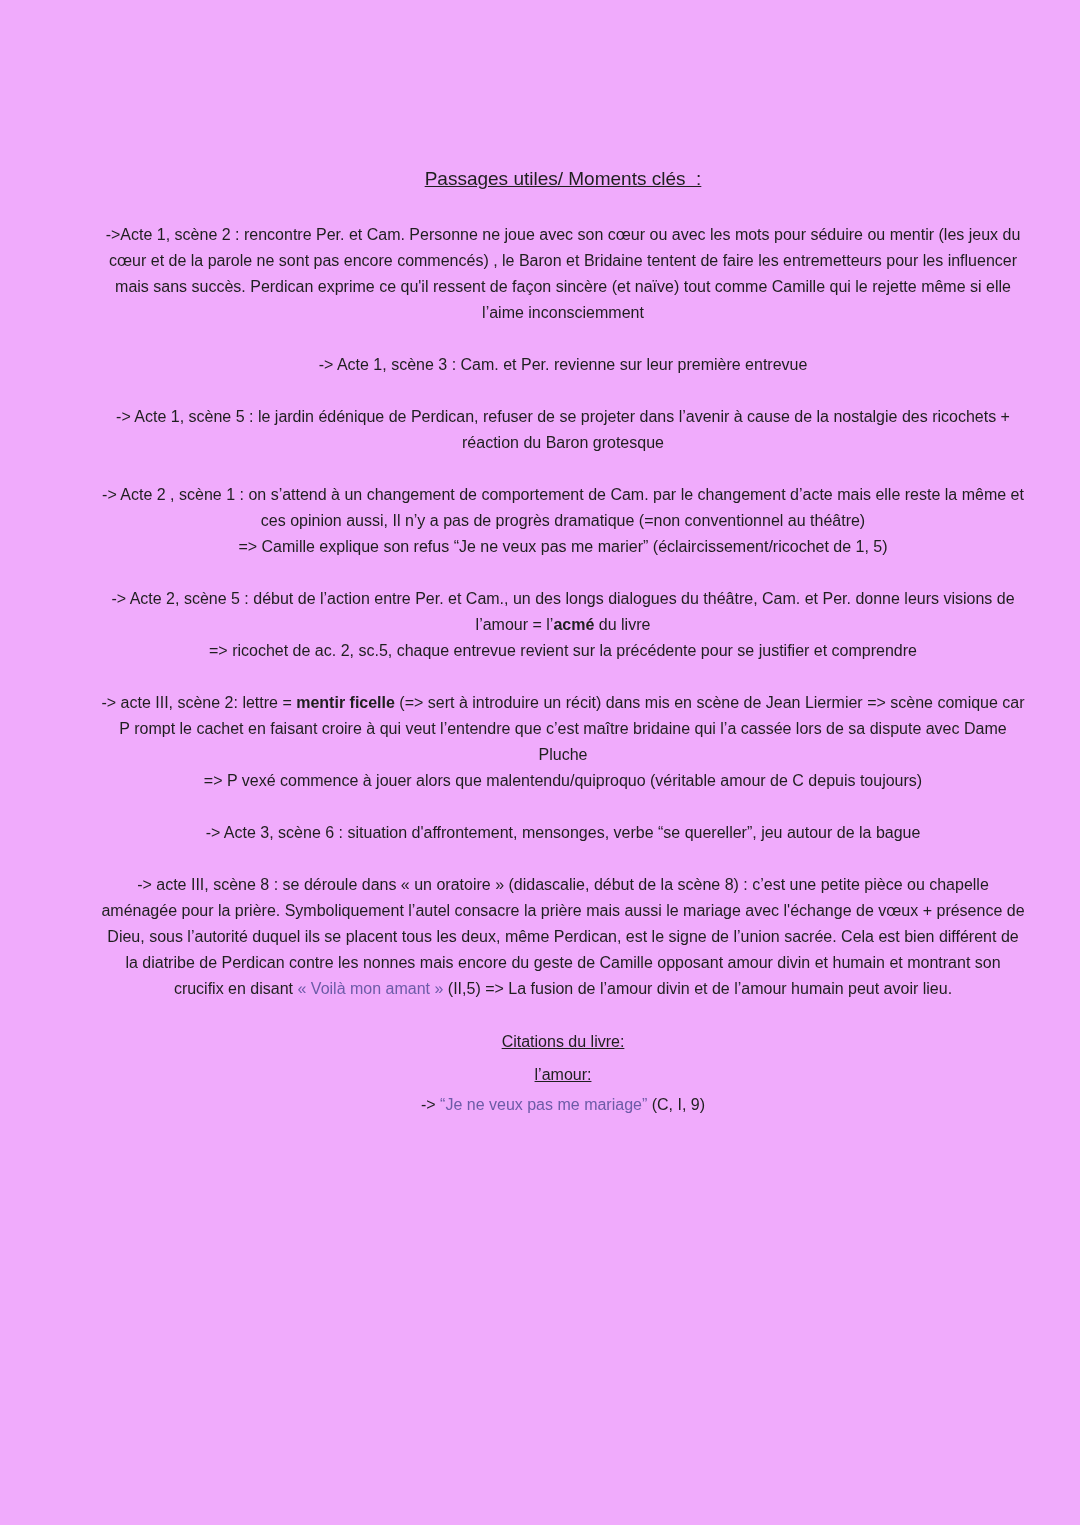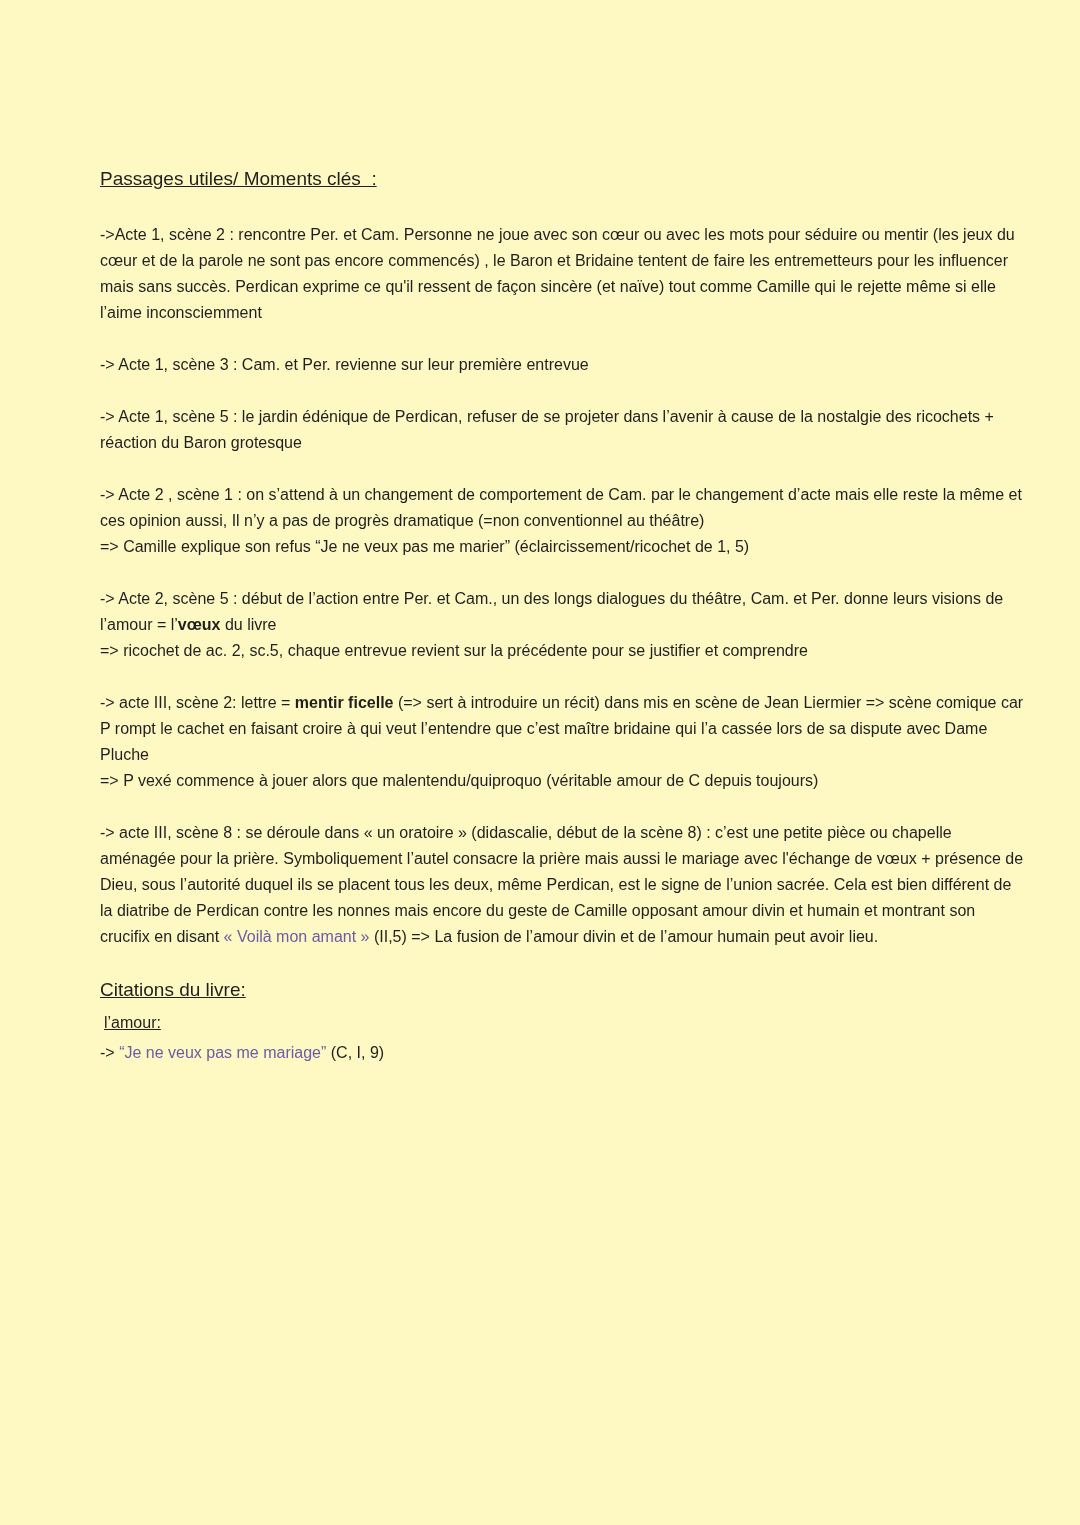--- a/index.html
+++ b/index.html
@@ -5,43 +5,44 @@
   html, body {
     margin: 0;
     padding: 0;
     background: #ffffff;
   }
   .page {
     width: 1080px;
     min-height: 1525px;
     box-sizing: border-box;
     padding: 166px 54px 80px 100px;
-    background: #fef9c3;
+    background: #f0abfc;
     font-family: "Liberation Sans", sans-serif;
     font-size: 16px;
     line-height: 26px;
     color: var(--text, #1f1f1f);
+    text-align: center;
   }
   .doc-title {
     font-size: 19px;
     font-weight: 400;
     text-decoration: underline;
     margin: 0 0 30px 0;
     white-space: pre-wrap;
   }
   .para {
     margin: 16px 0 26px 0;
     white-space: pre-wrap;
   }
   .seg-n { }
   .seg-b { font-weight: 700; }
   .seg-i { }
   .seg-p { color: var(--quote_purple, #6c5ba7); }
   .citations-heading {
-    font-size: 19px;
+    font-size: 16px;
     font-weight: 400;
     text-decoration: underline;
     margin: 0 0 6px 0;
     line-height: 28px;
   }
   .citations-sub {
     text-decoration: underline;
     margin: 4px;
   }
   .citation-line {
@@ -55,24 +56,25 @@
 <div class="page">
 
   <h1 class="doc-title">Passages utiles/ Moments clés  :</h1>
 
   <div>
     <p class="para"><span class="seg-n">-&gt;Acte 1, scène 2 : rencontre Per. et Cam. Personne ne joue avec son cœur ou avec les mots pour séduire ou mentir (les jeux du cœur et de la parole ne sont pas encore commencés) , le Baron et Bridaine tentent de faire les entremetteurs pour les influencer mais sans succès. Perdican exprime ce qu'il ressent de façon sincère (et naïve) tout comme Camille qui le rejette même si elle l’aime inconsciemment</span></p>
     <p class="para"><span class="seg-n">-&gt; Acte 1, scène 3 : Cam. et Per. revienne sur leur première entrevue</span></p>
     <p class="para"><span class="seg-n">-&gt; Acte 1, scène 5 : le jardin édénique de Perdican, refuser de se projeter dans l’avenir à cause de la nostalgie des ricochets + réaction du Baron grotesque</span></p>
     <p class="para"><span class="seg-n">-&gt; Acte 2 , scène 1 : on s’attend à un changement de comportement de Cam. par le changement d’acte mais elle reste la même et ces opinion aussi, Il n’y a pas de progrès dramatique (=non conventionnel au théâtre)
 =&gt; Camille explique son refus “Je ne veux pas me marier” (éclaircissement/ricochet de 1, 5)</span></p>
-    <p class="para"><span class="seg-n">-&gt; Acte 2, scène 5 : début de l’action entre Per. et Cam., un des longs dialogues du théâtre, Cam. et Per. donne leurs visions de l’amour = l’</span><span class="seg-b">vœux</span><span class="seg-n"> du livre
+    <p class="para"><span class="seg-n">-&gt; Acte 2, scène 5 : début de l’action entre Per. et Cam., un des longs dialogues du théâtre, Cam. et Per. donne leurs visions de l’amour = l’</span><span class="seg-b">acmé</span><span class="seg-n"> du livre
 =&gt; ricochet de ac. 2, sc.5, chaque entrevue revient sur la précédente pour se justifier et comprendre</span></p>
     <p class="para"><span class="seg-n">-&gt; acte III, scène 2: lettre = </span><span class="seg-b">mentir ficelle</span><span class="seg-n"> (=&gt; sert à introduire un récit) dans mis en scène de Jean Liermier =&gt; scène comique car P rompt le cachet en faisant croire à qui veut l’entendre que c’est maître bridaine qui l’a cassée lors de sa dispute avec Dame Pluche
 =&gt; P vexé commence à jouer alors que malentendu/quiproquo (véritable amour de C depuis toujours)</span></p>
+    <p class="para"><span class="seg-n">-&gt; Acte 3, scène 6 : situation d'affrontement, mensonges, verbe “se quereller”, jeu autour de la bague</span></p>
     <p class="para"><span class="seg-n">-&gt; acte III, scène 8 : se déroule dans « </span><span class="seg-i">un oratoire</span><span class="seg-n"> » (didascalie, début de la scène 8) : c’est une petite pièce ou chapelle aménagée pour la prière. Symboliquement l’autel consacre la prière mais aussi le mariage avec l'échange de vœux + présence de Dieu, sous l’autorité duquel ils se placent tous les deux, même Perdican, est le signe de l’union sacrée. Cela est bien différent de la diatribe de Perdican contre les nonnes mais encore du geste de Camille opposant amour divin et humain et montrant son crucifix en disant </span><span class="seg-p">« Voilà mon amant »</span><span class="seg-n"> (II,5) =&gt; La fusion de l’amour divin et de l’amour humain peut avoir lieu.</span></p>
   </div>
 
   <div>
     <h2 class="citations-heading">Citations du livre:</h2>
     <p class="citations-sub">l’amour:</p>
     <p class="citation-line"><span class="seg-n">-&gt; </span><span class="seg-p">“Je ne veux pas me mariage”</span><span class="seg-n"> (C, I, 9)</span></p>
   </div>
 
 </div>

